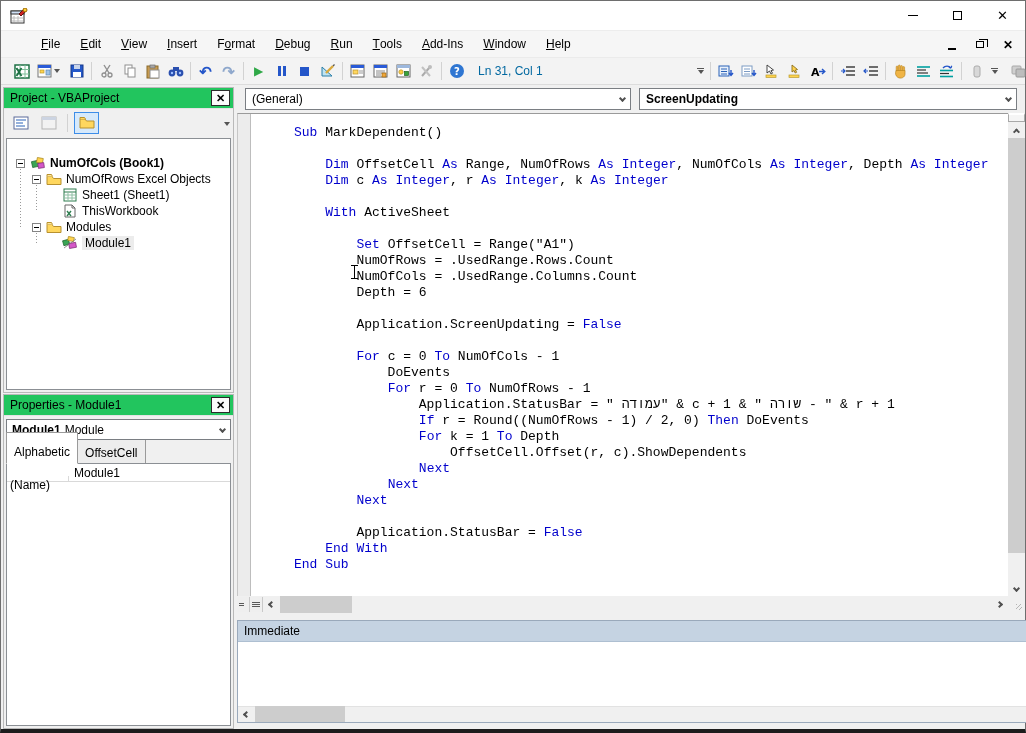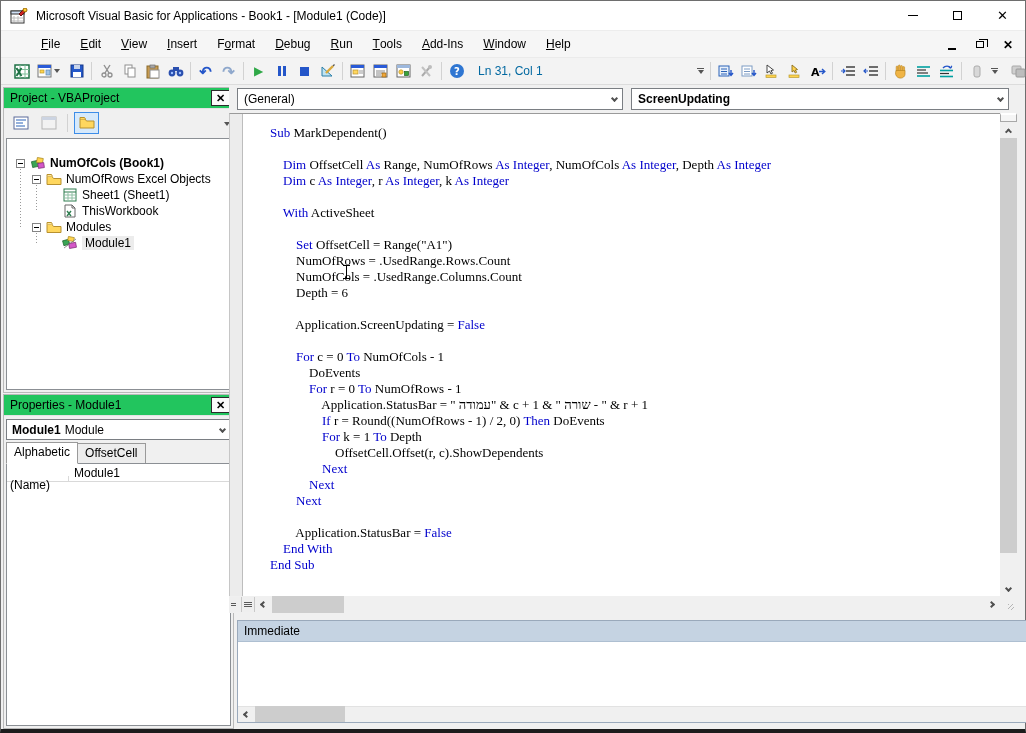--- a/index.html
+++ b/index.html
@@ -69,37 +69,37 @@
   .expander::after { content:""; position:absolute; left:1px; top:3px; width:5px; height:1px; background:#000; }
   .ticon { width:16px; height:14px; flex:none; margin-right:4px; }
   .tlabel { font-size:12px; }
   .tlabel.bold { font-weight:bold; }
   .tlabel.selected { background:#ececec; padding:0 3px; }
   .dotline { position:absolute; width:1px; background-image:repeating-linear-gradient(to bottom,#9a9a9a 0 1px,transparent 1px 3px); }
 
   .props-combo { margin:3px 2px 0 2px; height:21px; border:1px solid #7a7e83; background:#fff; display:flex; align-items:center; padding-left:5px; position:relative; }
   .combo-chev { position:absolute; right:5px; top:7px; }
   .props-tabs { display:flex; margin:4px 0 0 2px; height:20px; align-items:flex-end; }
-  .tab { padding:2px 7px 3px 7px; border:1px solid #9a9a9a; background:#ededed; font-size:12px; }
+  .tab { padding:12px 7px 3px 7px; border:1px solid #9a9a9a; background:#ededed; font-size:12px; }
   .tab.active { background:#fff; border-bottom:1px solid #fff; position:relative; z-index:2; padding-bottom:4px; }
   .tab.inactive { border-left:none; }
   .props-grid { position:absolute; left:2px; right:2px; top:68px; bottom:2px; background:#fff; border:1px solid #8b8f94; }
   .pg-row { height:18px; display:flex; border-bottom:1px solid #d9d9d9; }
   .pg-name { width:62px; border-right:1px solid #d9d9d9; padding:2px 0 0 3px;margin-top:12px; }
   .pg-value { flex:1; padding:2px 0 0 5px; }
 
   
-  .codewin { position:absolute; left:228px; top:86px; width:788px; height:526px; background:#f0f0f0; }
+  .codewin { position:absolute; left:236px; top:86px; width:788px; height:526px; background:#f0f0f0; }
   .combos { position:absolute; left:0; top:0; right:0; height:25px; display:flex; padding:1px 0 0 8px; gap:8px; }
   .combo { height:22px; border:1px solid #7a7e83; background:#fff; display:flex; align-items:center; padding-left:6px; position:relative; }
   .combo-general { width:386px; }
   .combo-proc { width:378px; font-weight:bold; }
   .code-box { position:absolute; left:0; top:26px; right:17px; bottom:17px; background:#fff; border-top:1px solid #9a9a9a; border-left:1px solid #c6c6c6; overflow:hidden; }
   .margin-bar { position:absolute; left:0; top:0; bottom:0; width:13px; background:#ececec; border-right:1px solid #bdbdbd; }
-  .code-text { position:absolute; left:13px; top:11px; right:0; font-family:Liberation Serif, serif; font-size:13px; line-height:16px; white-space:pre; padding-left:27px; }
+  .code-text { position:absolute; left:13px; top:11px; right:0; font-family:Liberation Mono, monospace; font-size:13px; line-height:16px; white-space:pre; padding-left:43px; }
   .code-text .kw { color:#0000CC; }
   .code-line { height:16px; }
   .ibeam { position:absolute; left:112px; top:151px; width:9px; height:15px; }
   .ibeam::before { content:""; position:absolute; left:4px; top:1px; bottom:1px; width:1px; background:#000; }
   .ibeam::after { content:""; position:absolute; left:1px; top:0; width:7px; height:1px; background:#000; box-shadow:0 13px 0 #000; }
 
   .vsb { position:absolute; right:0; top:26px; width:17px; bottom:17px; background:#f0f0f0; }
   .split-box { height:9px; background:#f5f5f5; border:1px solid #a8a8a8; border-top:2px solid #fff; }
   .sb-btn { height:16px; display:flex; align-items:center; justify-content:center; }
   .vsb-thumb { position:absolute; left:0; right:0; top:25px; height:415px; background:#cdcdcd; }
@@ -137,21 +137,20 @@
         <rect x="1" y="3" width="13" height="12" fill="#fff" stroke="#333"></rect>
         <rect x="1" y="3" width="13" height="3" fill="#cfe0f5" stroke="#333"></rect>
         <line x1="4" y1="8" x2="4" y2="14" stroke="#bbb"></line>
           <line x1="8" y1="8" x2="8" y2="14" stroke="#bbb"></line>
         <line x1="2" y1="10" x2="13" y2="10" stroke="#bbb"></line>
           <line x1="2" y1="13" x2="13" y2="13" stroke="#bbb"></line>
         <path d="M9 6 L14 1 L16 3 L11 8 Z" fill="#c22" stroke="#611"></path>
         <circle cx="15" cy="2" r="2" fill="#fc3" stroke="#960"></circle>
       </svg>
     </span>
-    <span class="title-text">Microsoft Visual Basic for Applications - Book1 - [Module1 (Code)]</span>
     <div class="win-controls">
       <span class="win-btn">
           <span class="glyph-min"></span>
         </span>
       <span class="win-btn">
           <span class="glyph-max"></span>
         </span>
       <span class="win-btn">
           <span class="glyph-close">✕</span>
         </span>

